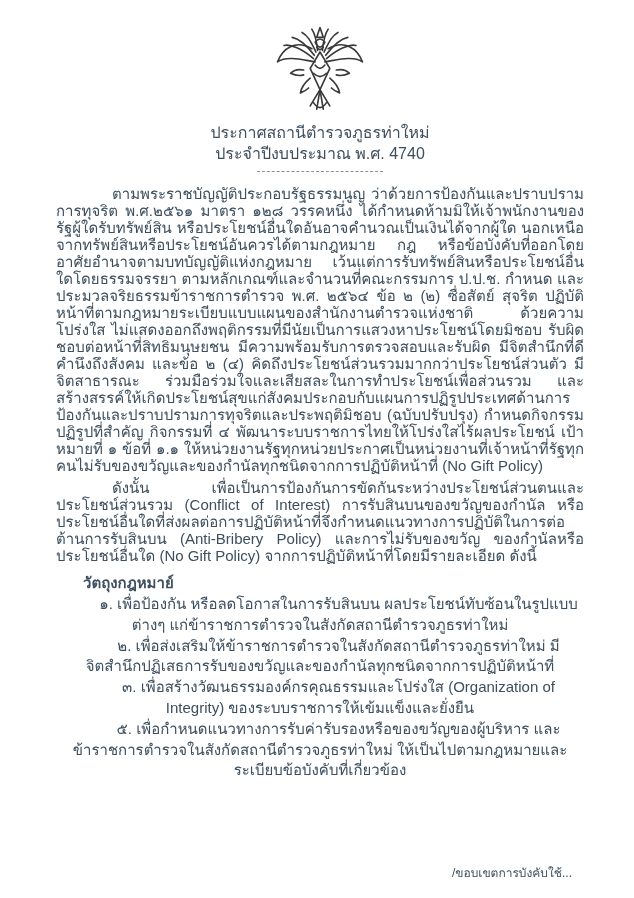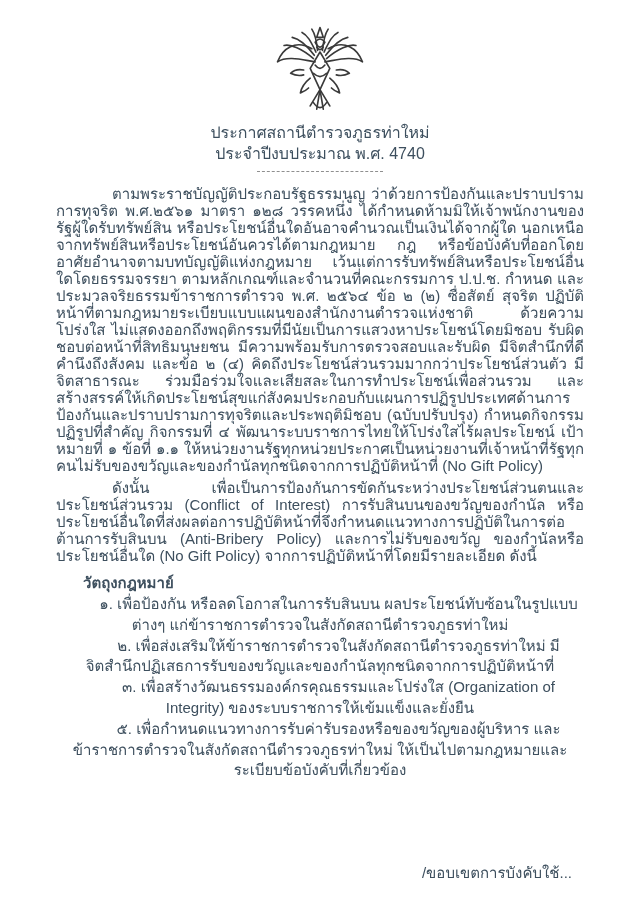--- a/index.html
+++ b/index.html
@@ -11,21 +11,21 @@
   .emblem-wrap{text-align:center;margin:0 0 2px 0;}
   .emblem-wrap svg{display:inline-block;}
   .title-line{text-align:center;font-size:16px;line-height:21px;white-space:nowrap;}
   .title-first{margin-top:2px;}
   .divider{width:126px;margin:7px auto 0 auto;border-bottom:1px dashed #8f8f8f;height:0;}
   .para{font-size:15px;line-height:17px;text-align:justify;text-indent:56px;margin:0;}
   .para-first{margin-top:13px;}
   .para-second{margin-top:5px;}
   .obj-heading{font-size:15px;line-height:20px;font-weight:bold;margin:9px 0 1px 27px;}
   .obj-item{font-size:15px;line-height:20.8px;text-align:center;text-indent:37px;margin:0;}
-  .footer-note{position:absolute;right:62px;bottom:16px;font-size:15px;line-height:18px;}
+  .footer-note{position:absolute;right:62px;bottom:16px;font-size:12px;line-height:18px;}
   .garuda-stroke{stroke:#3a3a3a;fill:none;stroke-width:2;stroke-linecap:round;stroke-linejoin:round;}
 </style>
 </head>
 <body>
 
 <div class="page">
 
   <div class="emblem-wrap">
     <svg width="98" height="92" viewBox="0 0 120 112" aria-hidden="true">
 

